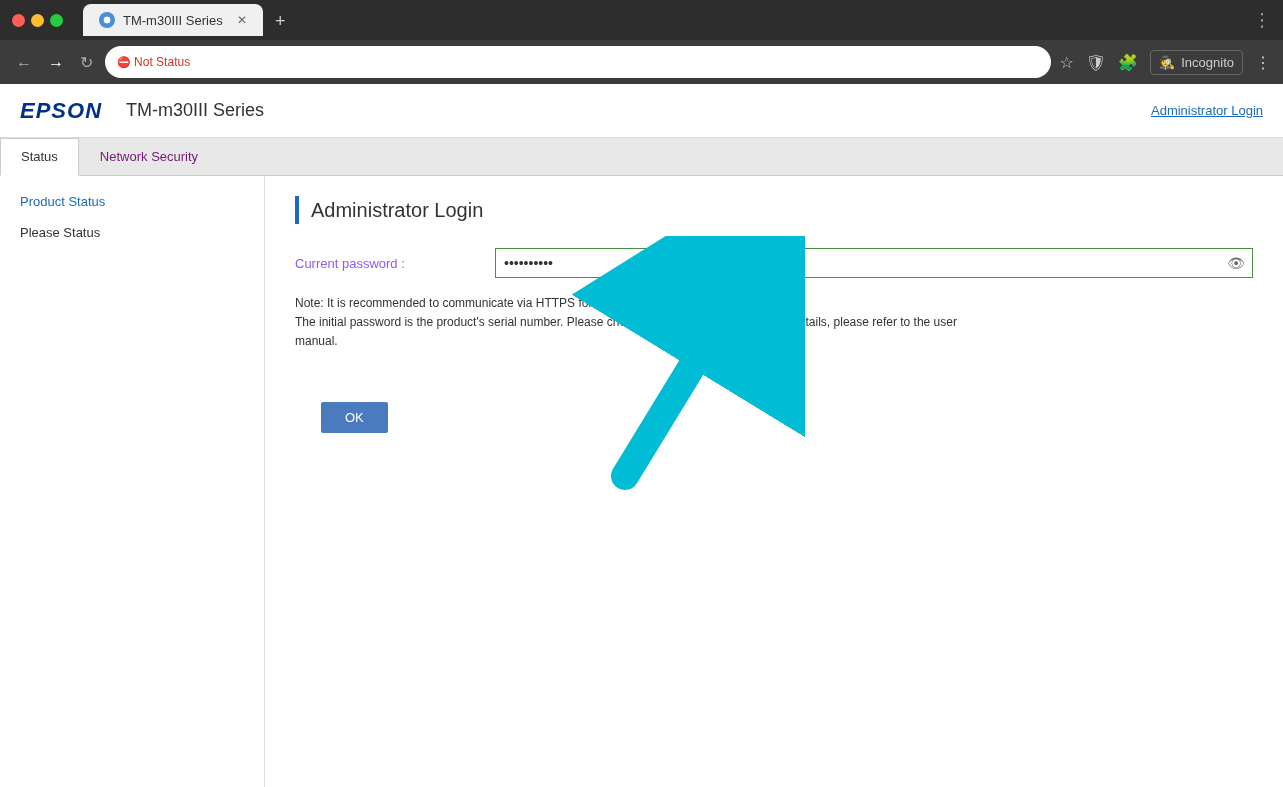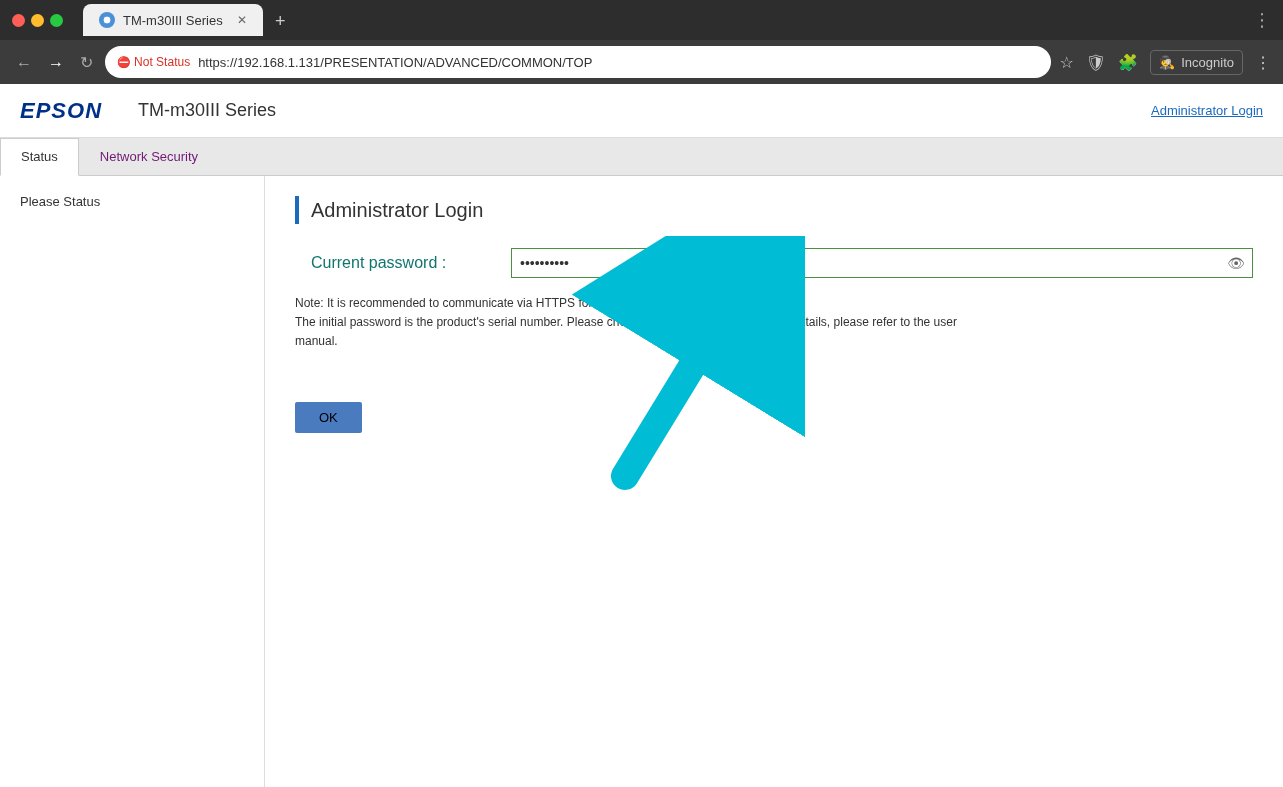--- a/index.html
+++ b/index.html
@@ -27,21 +27,21 @@
     .not-secure-icon { font-size: 11px; }
     .url-text { color: #333; font-size: 13px; }
     .toolbar-icons { display: flex; gap: 12px; align-items: center; color: #ccc; font-size: 16px; }
     .incognito-area { display: flex; align-items: center; gap: 6px; color: #ccc; font-size: 13px; padding: 4px 8px; border: 1px solid #666; border-radius: 4px; }
 
     
     .page-wrapper { background: #f5f5f5; }
 
     
     .app-header { background: #fff; display: flex; align-items: center; padding: 0 20px; height: 54px; border-bottom: 1px solid #ddd; }
-    .epson-logo { color: #003087; font-size: 22px; font-weight: 900; letter-spacing: 1px; font-style: italic; margin-right: 36px; }
+    .epson-logo { color: #003087; font-size: 22px; font-weight: 900; letter-spacing: 1px; font-style: italic; margin-right: 24px; }
     .app-title { font-size: 18px; color: #333; font-weight: 400; }
     .admin-login-link { margin-left: auto; color: #1a6abf; font-size: 13px; text-decoration: underline; cursor: pointer; }
 
     
     .tab-nav { background: #e8e8e8; display: flex; border-bottom: 1px solid #ccc; padding: 0; }
     .nav-tab { padding: 10px 20px; font-size: 13px; cursor: pointer; border: 1px solid transparent; }
     .nav-tab.active { background: #fff; border-color: #ccc #ccc #fff #ccc; border-bottom: 1px solid #fff; margin-bottom: -1px; color: #333; text-align: right; }
     .nav-tab.inactive { color: #701a75; }
 
     
@@ -53,28 +53,28 @@
     .sidebar-item.active { color: #1a6abf; }
     .sidebar-item.inactive { color: #333; }
 
     
     .content-area { flex: 1; padding: 20px 30px; position: relative; }
     .page-heading-bar { display: flex; align-items: center; margin-bottom: 24px; }
     .heading-accent { width: 4px; height: 28px; background: #1a6abf; margin-right: 12px; }
     .page-heading { font-size: 20px; color: #333; font-weight: 400; }
 
     .form-row { display: flex; align-items: center; margin-bottom: 16px; }
-    .form-label { font-size: 16px; color: #0f766e; width: 200px; margin-left: 16px; }
+    .form-label { font-size: 13px; color: #8b5cf6; width: 200px; }
     .password-wrapper { flex: 1; position: relative; }
     .password-input { width: 100%; border: 1.5px solid #4a9040; padding: 6px 30px 6px 8px; font-size: 14px; color: #333; outline: none; }
     .eye-icon { position: absolute; right: 8px; top: 50%; transform: translateY(-50%); color: #666; font-size: 14px; cursor: pointer; }
 
     .note-text { font-size: 12px; color: #333; line-height: 1.6; margin-bottom: 30px; max-width: 700px; }
 
-    .ok-button { background: #4a7bbf; color: #000000; border: none; padding: 8px 24px; font-size: 13px; cursor: pointer; border-radius: 2px; margin-top: 20px; }
+    .ok-button { background: #4a7bbf; color: #ffffff; border: none; padding: 8px 24px; font-size: 13px; cursor: pointer; border-radius: 2px; margin-top: 20px; margin-left: 26px; }
 
     
     .arrow-overlay { position: absolute; top: 60px; left: 280px; pointer-events: none; }
     .arrow-svg { width: 260px; height: 260px; }
   </style>
 </head>
 <body>
 
 <div class="browser-chrome">
   <div class="browser-titlebar">
@@ -99,21 +99,20 @@
   </div>
   <div class="browser-toolbar">
     <button class="nav-btn">←</button>
     <button class="nav-btn active">→</button>
     <button class="nav-btn">↻</button>
     <div class="address-bar">
       <span class="not-secure">
         <span class="not-secure-icon">⛔</span>
         <span>Not Status</span>
       </span>
-      <span class="url-text">https://192.168.1.131/PRESENTATION/ADVANCED/COMMON/TOP</span>
     </div>
     <div class="toolbar-icons">
       <span>☆</span>
       <span>🛡</span>
       <span>🧩</span>
       <div class="incognito-area">
         <span>🕵</span>
         <span>Incognito</span>
       </div>
       <span>⋮</span>
@@ -130,20 +129,21 @@
   </div>
 
   <div class="tab-nav">
     <div class="nav-tab active">Status</div>
     <div class="nav-tab inactive">Network Security</div>
   </div>
 
   <div class="main-layout">
 
     <div class="sidebar">
+      <div class="sidebar-item active">Product Status</div>
       <div class="sidebar-item inactive">Please Status</div>
     </div>
 
     <div class="content-area">
       
       <div class="page-heading-bar">
         <div class="heading-accent"></div>
         <h1 class="page-heading">Administrator Login</h1>
       </div>
 

